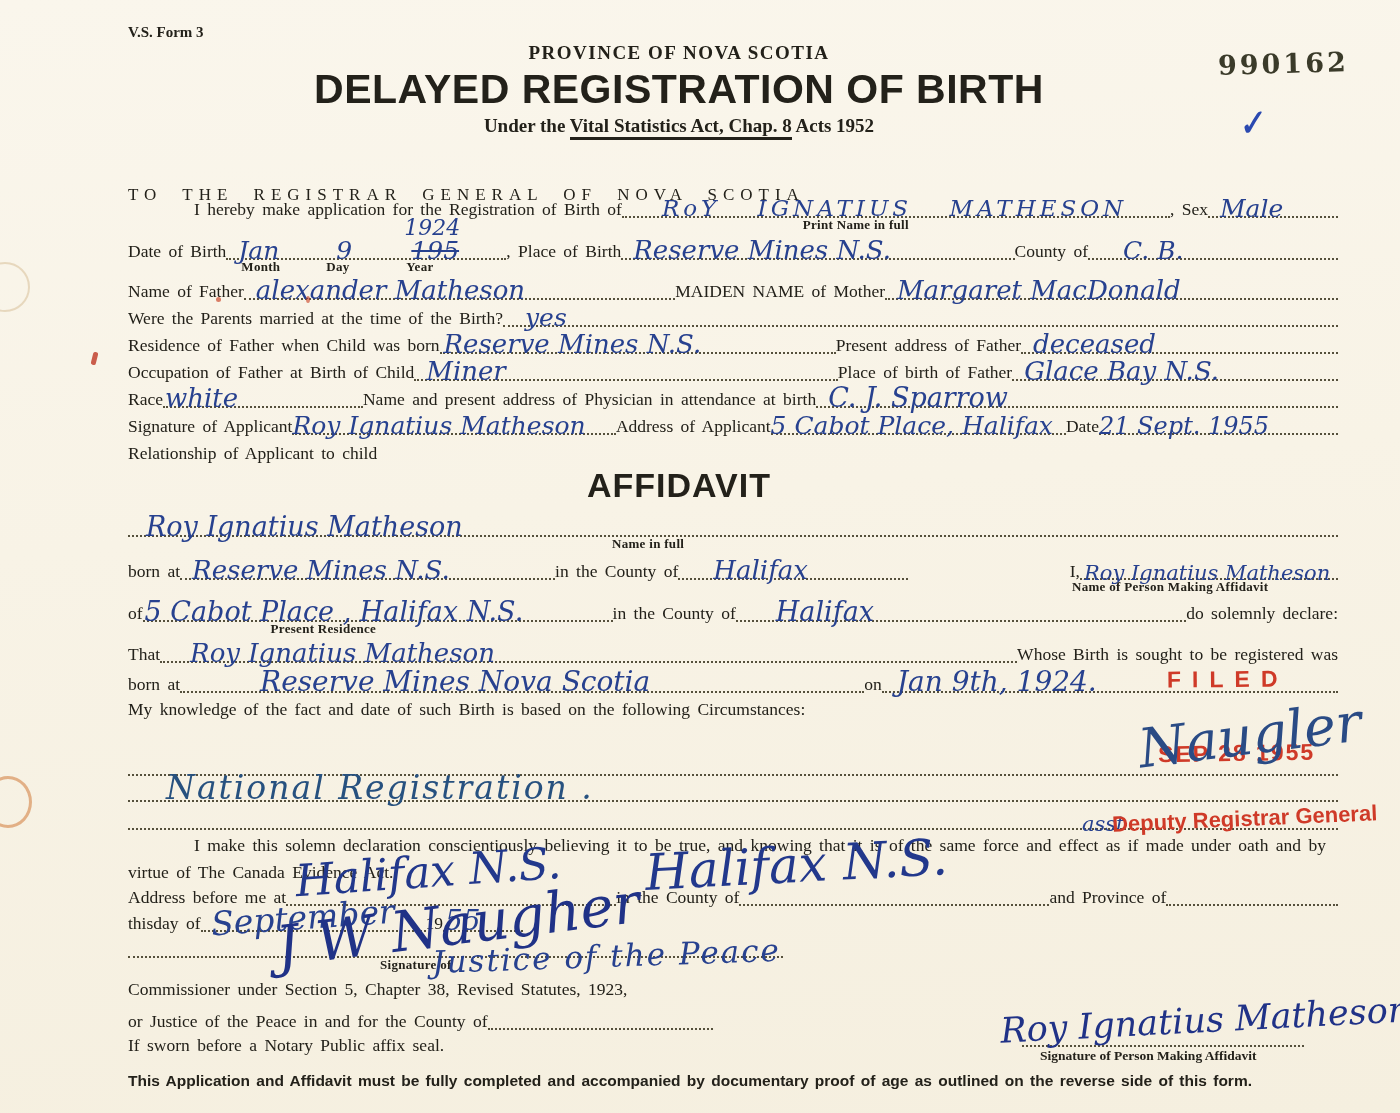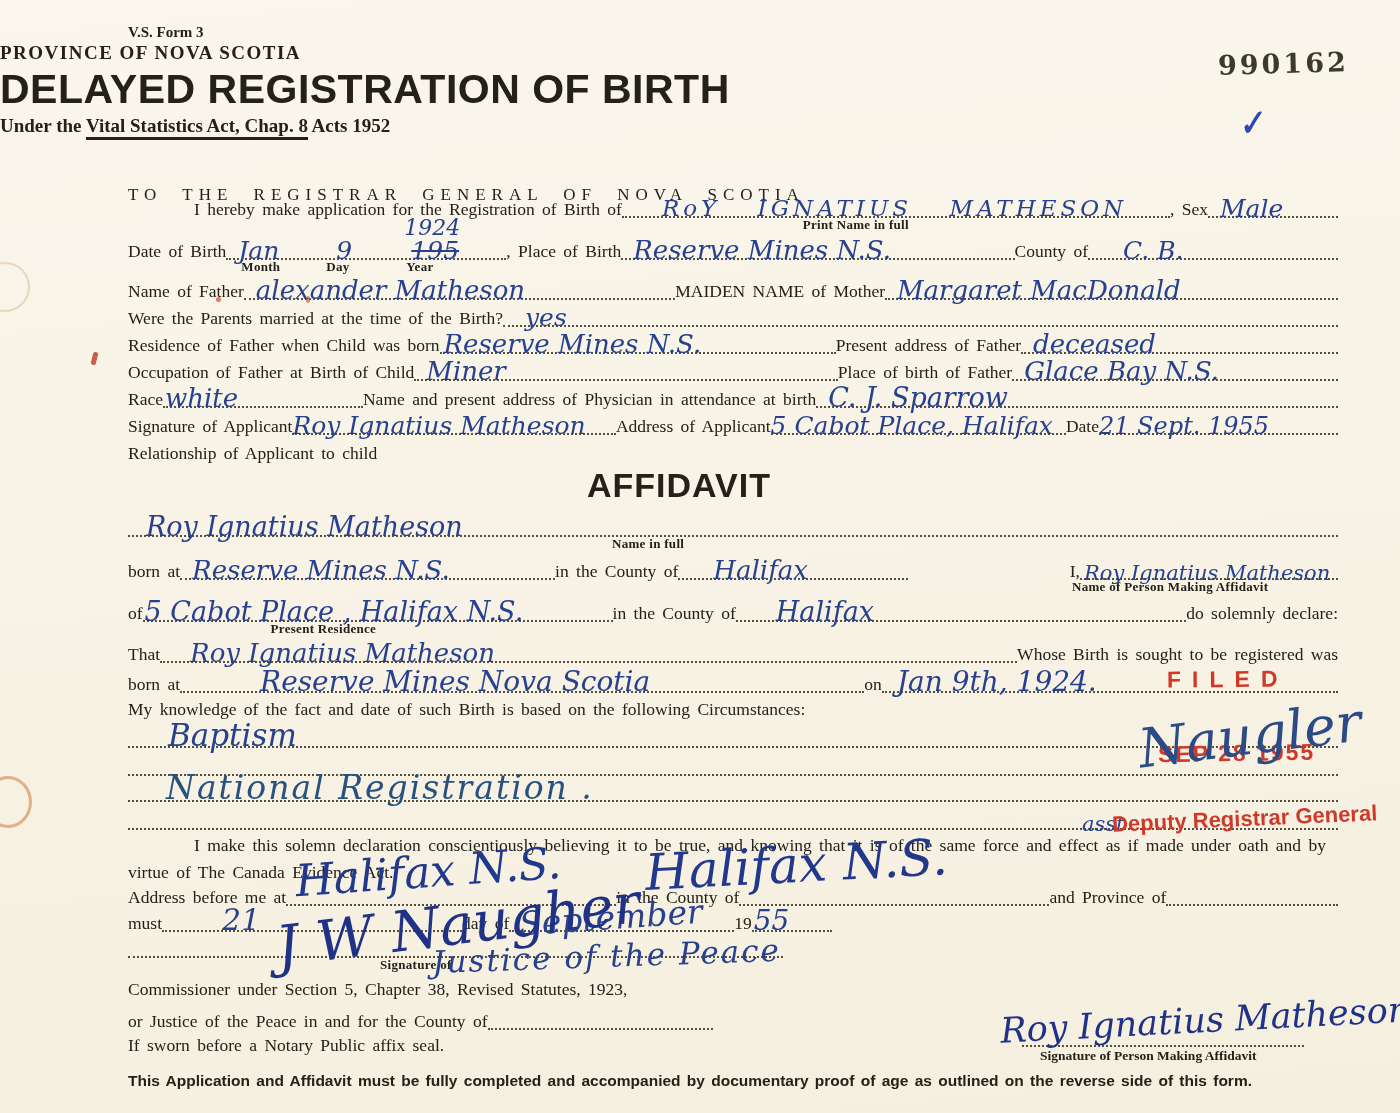--- a/index.html
+++ b/index.html
@@ -11,21 +11,21 @@
   .lbl{white-space:nowrap;font-size:17.5px;word-spacing:3px;line-height:1.05;}
   .row{position:absolute;left:128px;right:62px;display:flex;align-items:flex-end;height:30px;}
   .fill{position:relative;flex:1 1 auto;height:100%;border-bottom:2px dotted #55503c;}
   .fixed{flex:0 0 auto;}
   .hw{font-family:"DejaVu Serif",serif;font-style:italic;color:#27418f;white-space:nowrap;}
   .fill>.hw{position:absolute;bottom:-7px;left:12px;font-size:25px;}
   .sub{position:absolute;top:calc(100% + 1px);font-size:13px;font-weight:700;font-style:normal;
        font-family:"Liberation Serif",serif;color:#23211a;white-space:nowrap;letter-spacing:.3px;}
   .overlay{position:absolute;pointer-events:none;}
   .stamp{color:#cf3a28;font-family:"Liberation Sans",sans-serif;font-weight:700;white-space:nowrap;}
-  .hdr{position:absolute;top:42px;left:0;width:1358px;}
+  .hdr{position:absolute;top:42px;left:0;width:1358px;text-align:center;}
   .province{font-size:19px;font-weight:700;letter-spacing:1.5px;}
   .title{font-size:41px;font-weight:700;font-family:"Liberation Sans",sans-serif;letter-spacing:.5px;margin-top:2px;}
   .subtitle{font-size:19px;font-weight:700;margin-top:2px;}
   .subtitle .underlined{border-bottom:3px solid #23211a;padding-bottom:1px;}
   .aff-title{position:absolute;top:466px;left:0;width:1358px;text-align:center;
              font-family:"Liberation Sans",sans-serif;font-weight:700;font-size:34px;letter-spacing:1px;}
   .indent{padding-left:66px;}
   .para{position:absolute;font-size:17.5px;line-height:27px;word-spacing:3px;text-indent:66px;}
   .strike{text-decoration:line-through;text-decoration-color:#27418f;text-decoration-thickness:2px;}
   .smallcapsline{letter-spacing:6px;word-spacing:10px;font-size:17px;margin-top:25px;}
@@ -206,25 +206,20 @@
     </span>
     <span class="lbl">on</span>
     <span class="fill" style="flex:1;">
       <span class="hw" style="left:15px;font-size:28px;">Jan 9th, 1924.</span>
       <span class="stamp" style="position:absolute;left:285px;bottom:-2px;font-size:23px;letter-spacing:11px;transform:rotate(-.5deg);">FILED</span>
     </span>
   </div>
 
   <div class="overlay lbl" style="left:128px;top:700px;">My knowledge of the fact and date of such Birth is based on the following Circumstances:</div>
 
-  <div class="row" style="top:718px;">
-    <span class="fill">
-      <span class="hw" style="left:40px;font-size:31px;">Baptism</span>
-    </span>
-  </div>
   <div class="row" style="top:746px;">
       <span class="fill"></span>
     </div>
   <div class="row" style="top:772px;">
     <span class="fill">
       <span class="hw" style="left:38px;font-size:33px;letter-spacing:2px;color:#27517f;">National Registration .</span>
     </span>
   </div>
   <div class="row" style="top:800px;">
       <span class="fill"></span>
@@ -240,24 +235,21 @@
   <div class="row" style="top:876px;">
     <span class="lbl">Address before me at</span>
     <span class="fill fixed" style="width:330px;"></span>
     <span class="lbl">in the County of</span>
     <span class="fill fixed" style="width:310px;"></span>
     <span class="lbl">and Province of</span>
     <span class="fill"></span>
   </div>
 
   <div class="row" style="top:902px;right:auto;width:760px;">
-    <span class="lbl">must</span>
-    <span class="fill fixed" style="width:300px;">
-      <span class="hw" style="left:60px;font-size:30px;">21</span>
-    </span>
+    <span class="lbl">this</span>
     <span class="lbl">day of</span>
     <span class="fill fixed" style="width:225px;">
       <span class="hw" style="left:10px;font-size:33px;transform:rotate(-4deg);">September</span>
     </span>
     <span class="lbl">19</span>
     <span class="fill fixed" style="width:80px;">
       <span class="hw" style="left:2px;font-size:28px;">55</span>
     </span>
   </div>
 

